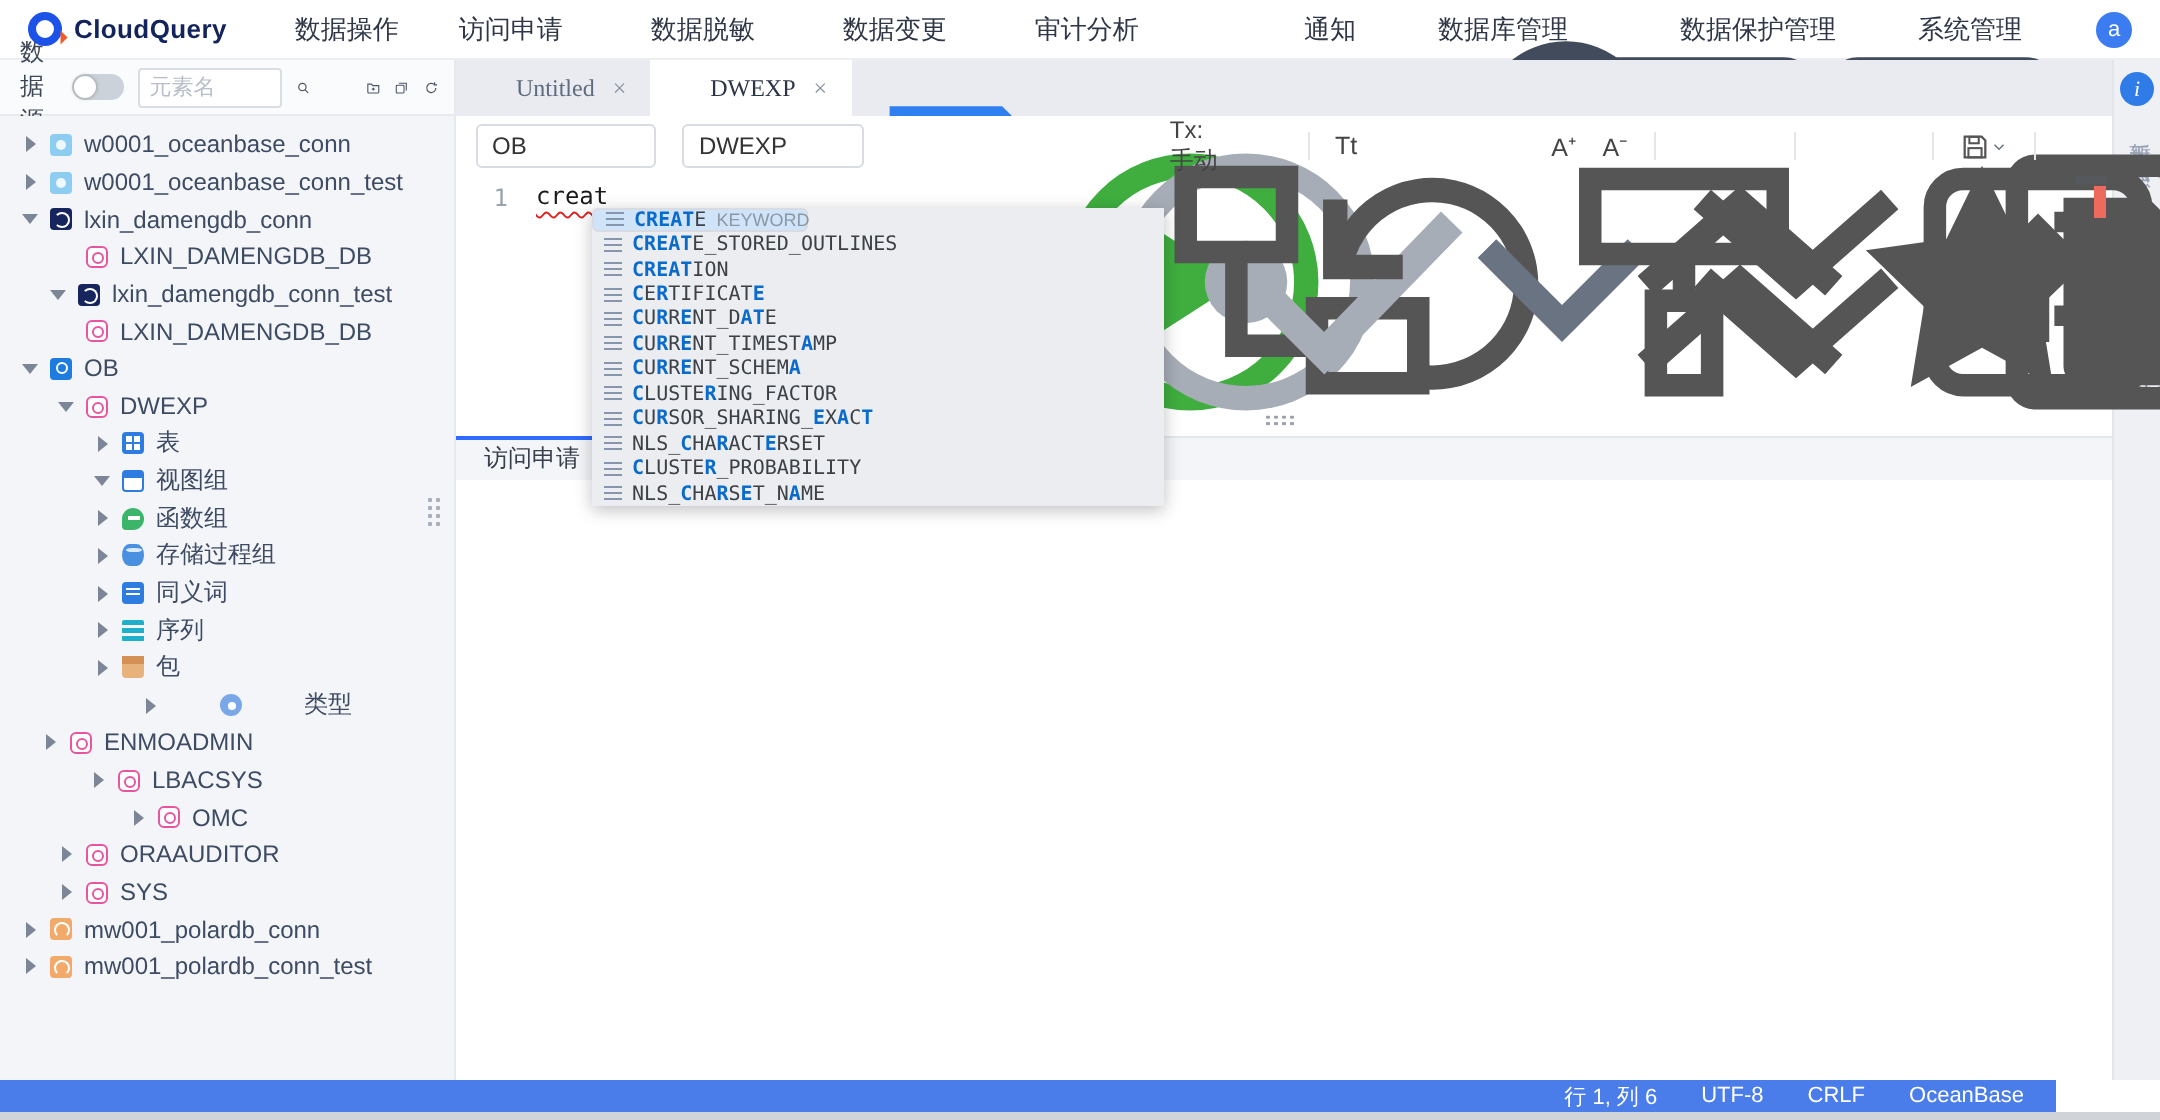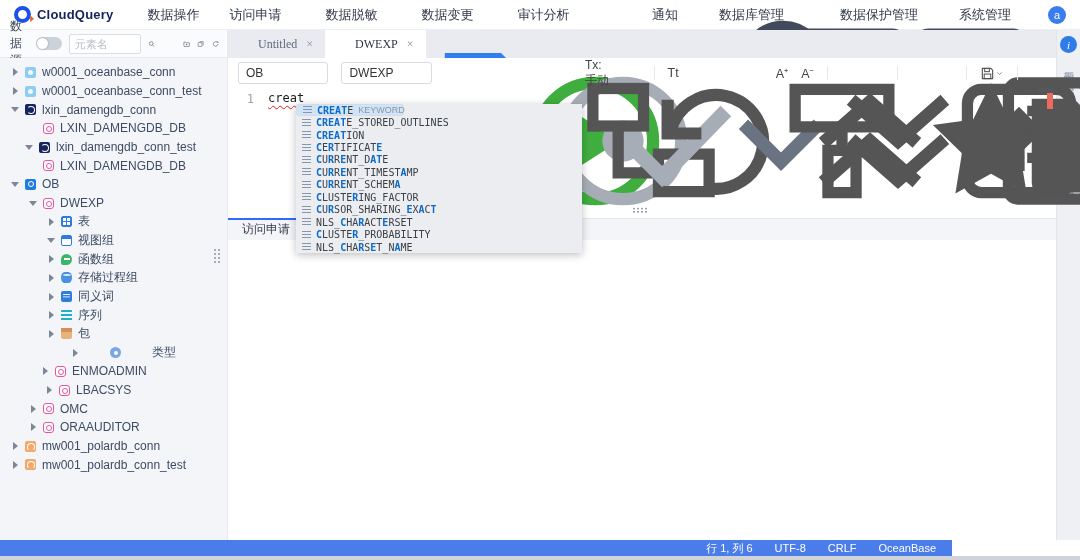--- a/index.html
+++ b/index.html
@@ -139,21 +139,21 @@
         box-shadow:0 2px 8px rgba(0,0,0,.25); z-index:50; }
   .ac-row { height:12.45px; display:flex; align-items:center; gap:5px; padding:0 6px;
             font-family:"DejaVu Sans Mono",monospace; font-size:10px; color:#3c4147; cursor:pointer; white-space:nowrap; }
   .ac-row.sel { background:#cfe4f8; }
   .ac-ic { width:9px; height:8px; flex:none;
            background:linear-gradient(#8596ad 1.2px,transparent 1.2px); background-size:9px 3px; }
   .ac-row .hl { color:#0b6bcb; font-weight:bold; }
   .ac-tag { margin-left:auto; font-family:"Liberation Sans",sans-serif; font-size:9px; color:#8d97a3; }
 
   
-  #statusbar { position:absolute; left:0; top:540px; width:952px; height:16px; background:#4a7de9; color:#fff;
+  #statusbar { position:absolute; left:0; top:540px; width:1028px; height:16px; background:#4a7de9; color:#fff;
                display:flex; align-items:center; justify-content:flex-end; gap:22px; padding-right:16px; font-size:11px; }
   #bottom-strip { position:absolute; left:0; top:556px; width:1080px; height:4px; background:#d0d3d8; }
 </style>
 </head>
 <body>
 
 <svg width="0" height="0" style="position:absolute">
   <defs>
     <symbol id="i-bell" viewBox="0 0 16 16">
         <path d="M8 2a4 4 0 0 0-4 4v3l-1.2 2h10.4L12 9V6a4 4 0 0 0-4-4z" fill="none" stroke="currentColor" stroke-width="1.3"></path>
@@ -529,47 +529,54 @@
         <span class="ti ti-pkg"></span>
         <span>包</span>
       </div>
       <div class="trow" style="padding-left: 70px; gap: 25px;">
         <span class="tw">
           <i class="arr-c"></i>
         </span>
         <span class="ti ti-type"></span>
         <span>类型</span>
       </div>
-      <div class="trow" style="padding-left: 40px;">
+      <div class="trow" style="padding-left: 20px;">
         <span class="tw">
           <i class="arr-c"></i>
         </span>
         <span class="ti ti-schema"></span>
         <span>ENMOADMIN</span>
       </div>
       <div class="trow" style="padding-left: 44px;">
         <span class="tw">
           <i class="arr-c"></i>
         </span>
         <span class="ti ti-schema"></span>
         <span>LBACSYS</span>
       </div>
-      <div class="trow" style="padding-left: 28px;">
+      <div class="trow" style="padding-left: 28px; margin-left: 36px;">
         <span class="tw">
           <i class="arr-c"></i>
         </span>
         <span class="ti ti-schema"></span>
         <span>OMC</span>
       </div>
       <div class="trow" style="padding-left: 28px;">
         <span class="tw">
           <i class="arr-c"></i>
         </span>
         <span class="ti ti-schema"></span>
         <span>ORAAUDITOR</span>
+      </div>
+      <div class="trow" style="padding-left: 28px;">
+        <span class="tw">
+          <i class="arr-c"></i>
+        </span>
+        <span class="ti ti-schema"></span>
+        <span>SYS</span>
       </div>
       <div class="trow" style="padding-left: 10px;">
         <span class="tw">
           <i class="arr-c"></i>
         </span>
         <span class="ti ti-polar"></span>
         <span>mw001_polardb_conn</span>
       </div>
       <div class="trow" style="padding-left: 10px;">
         <span class="tw">

